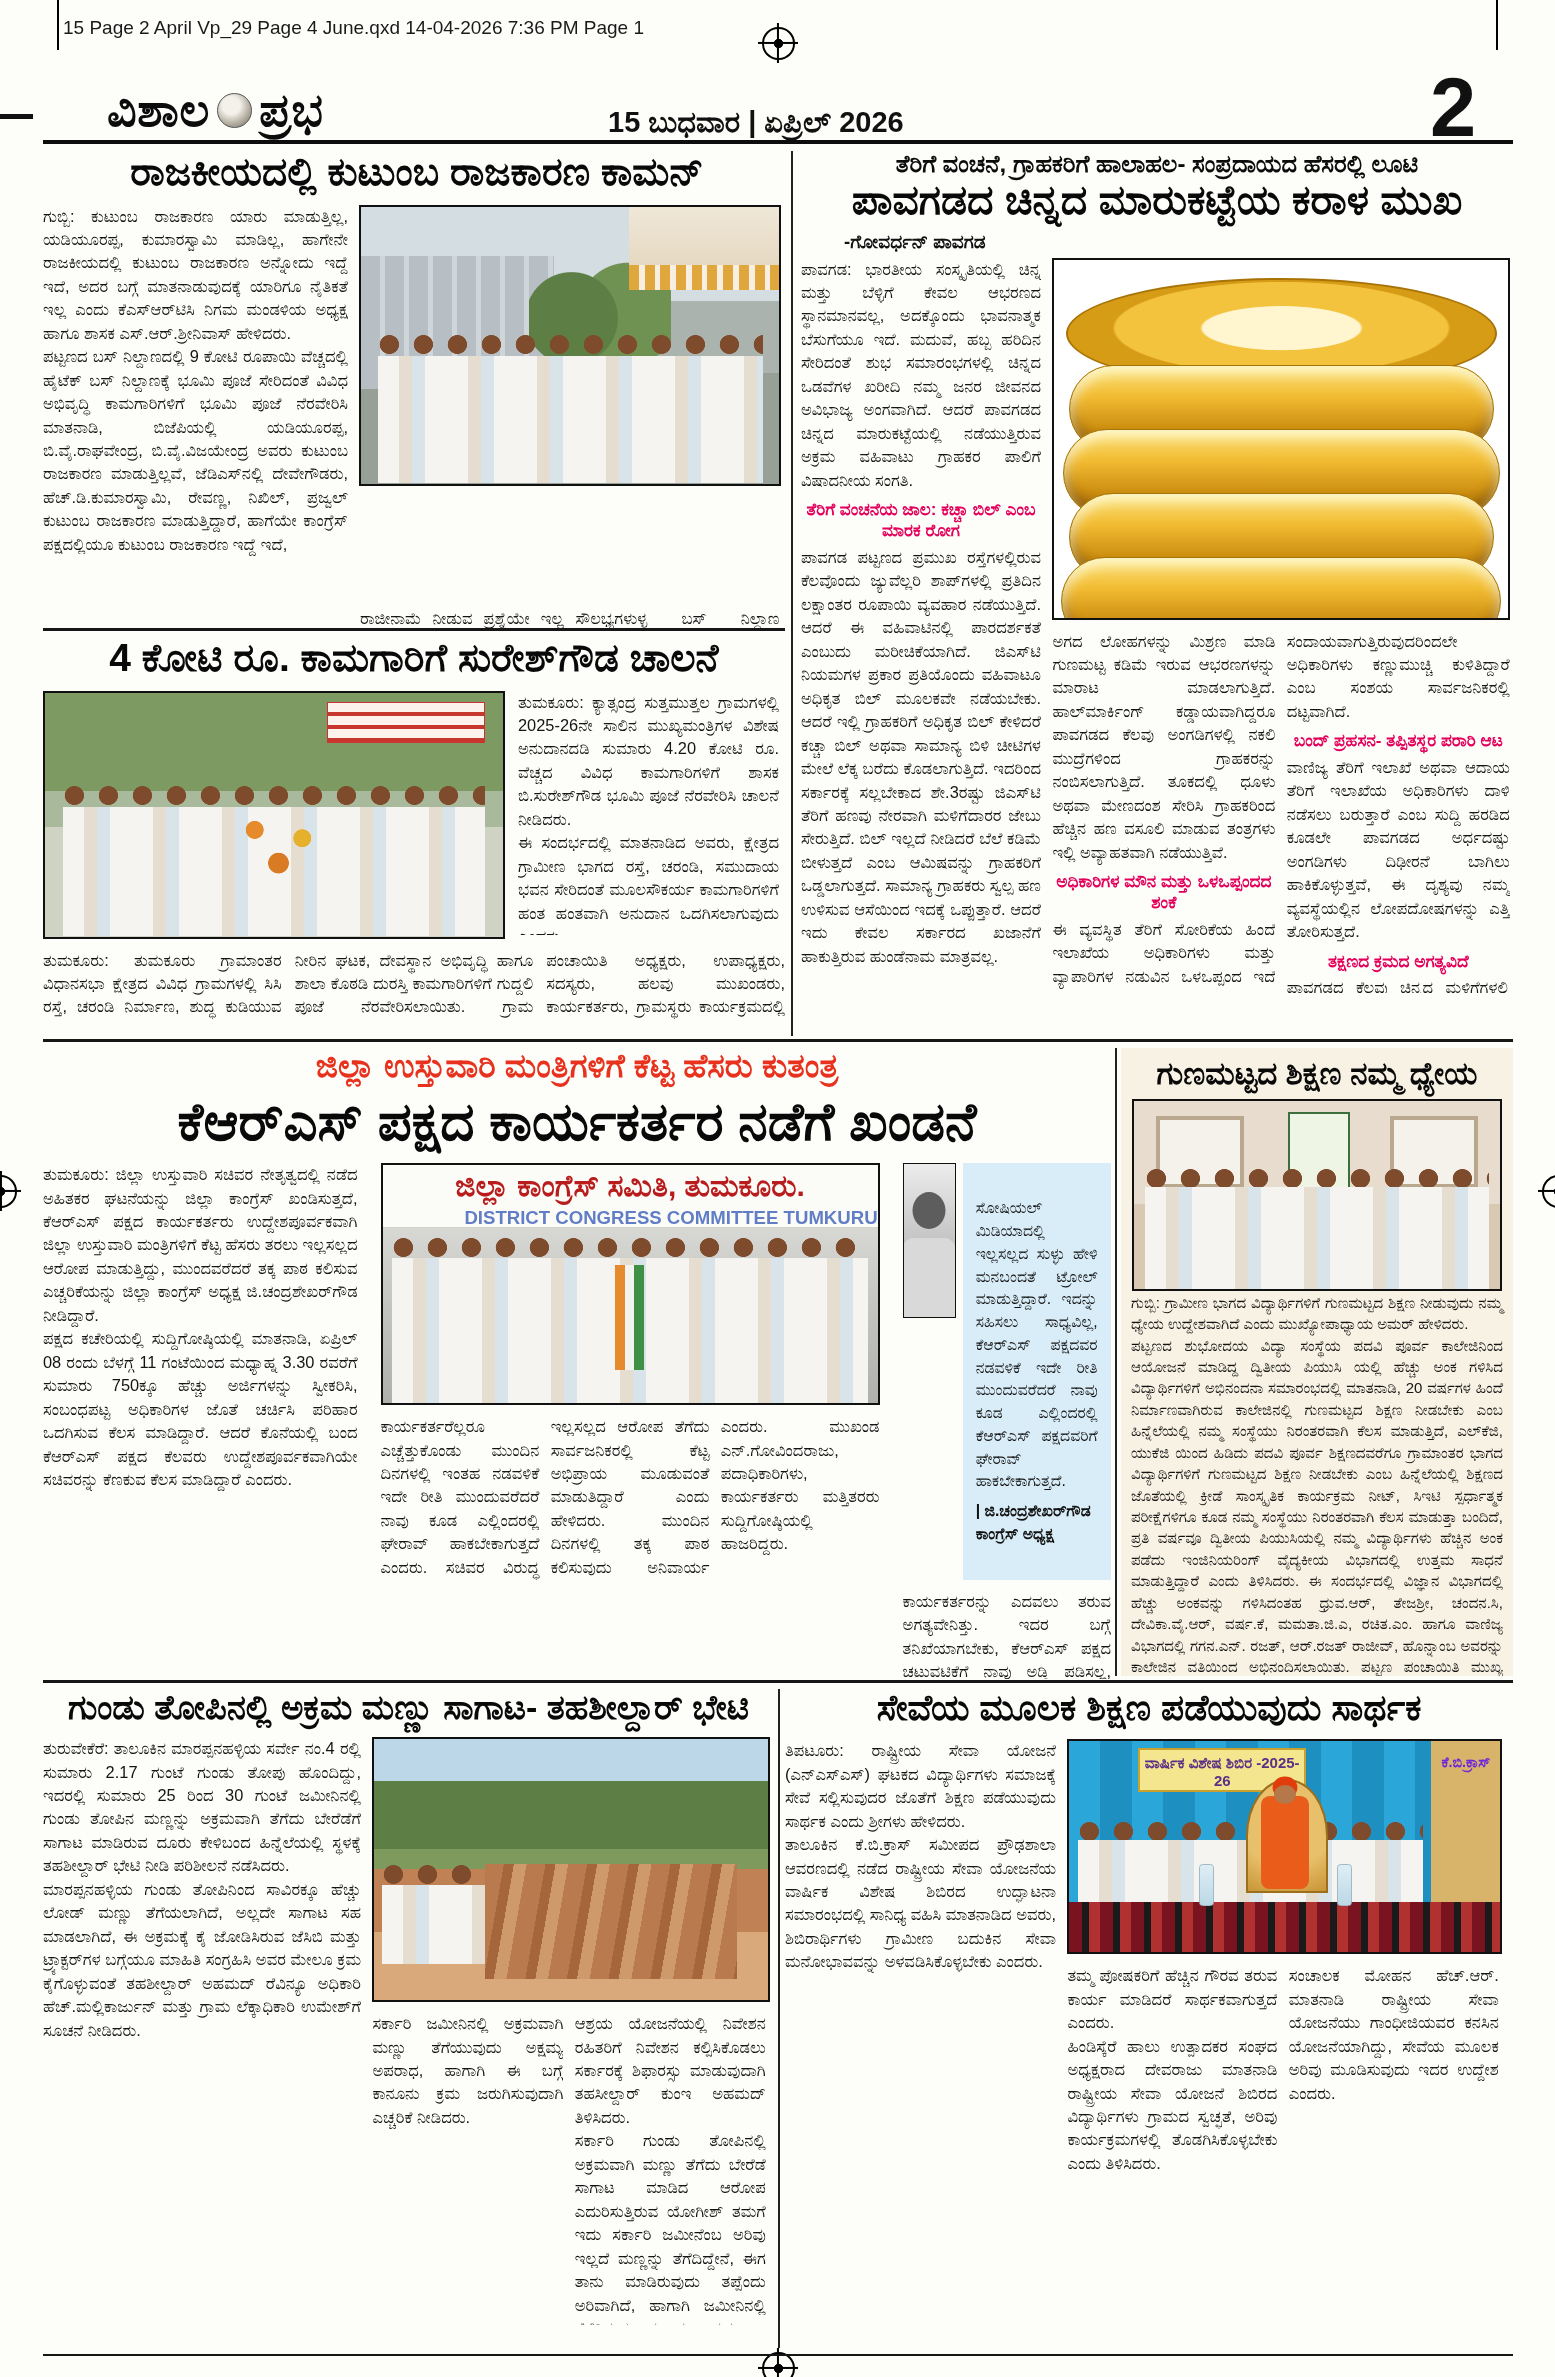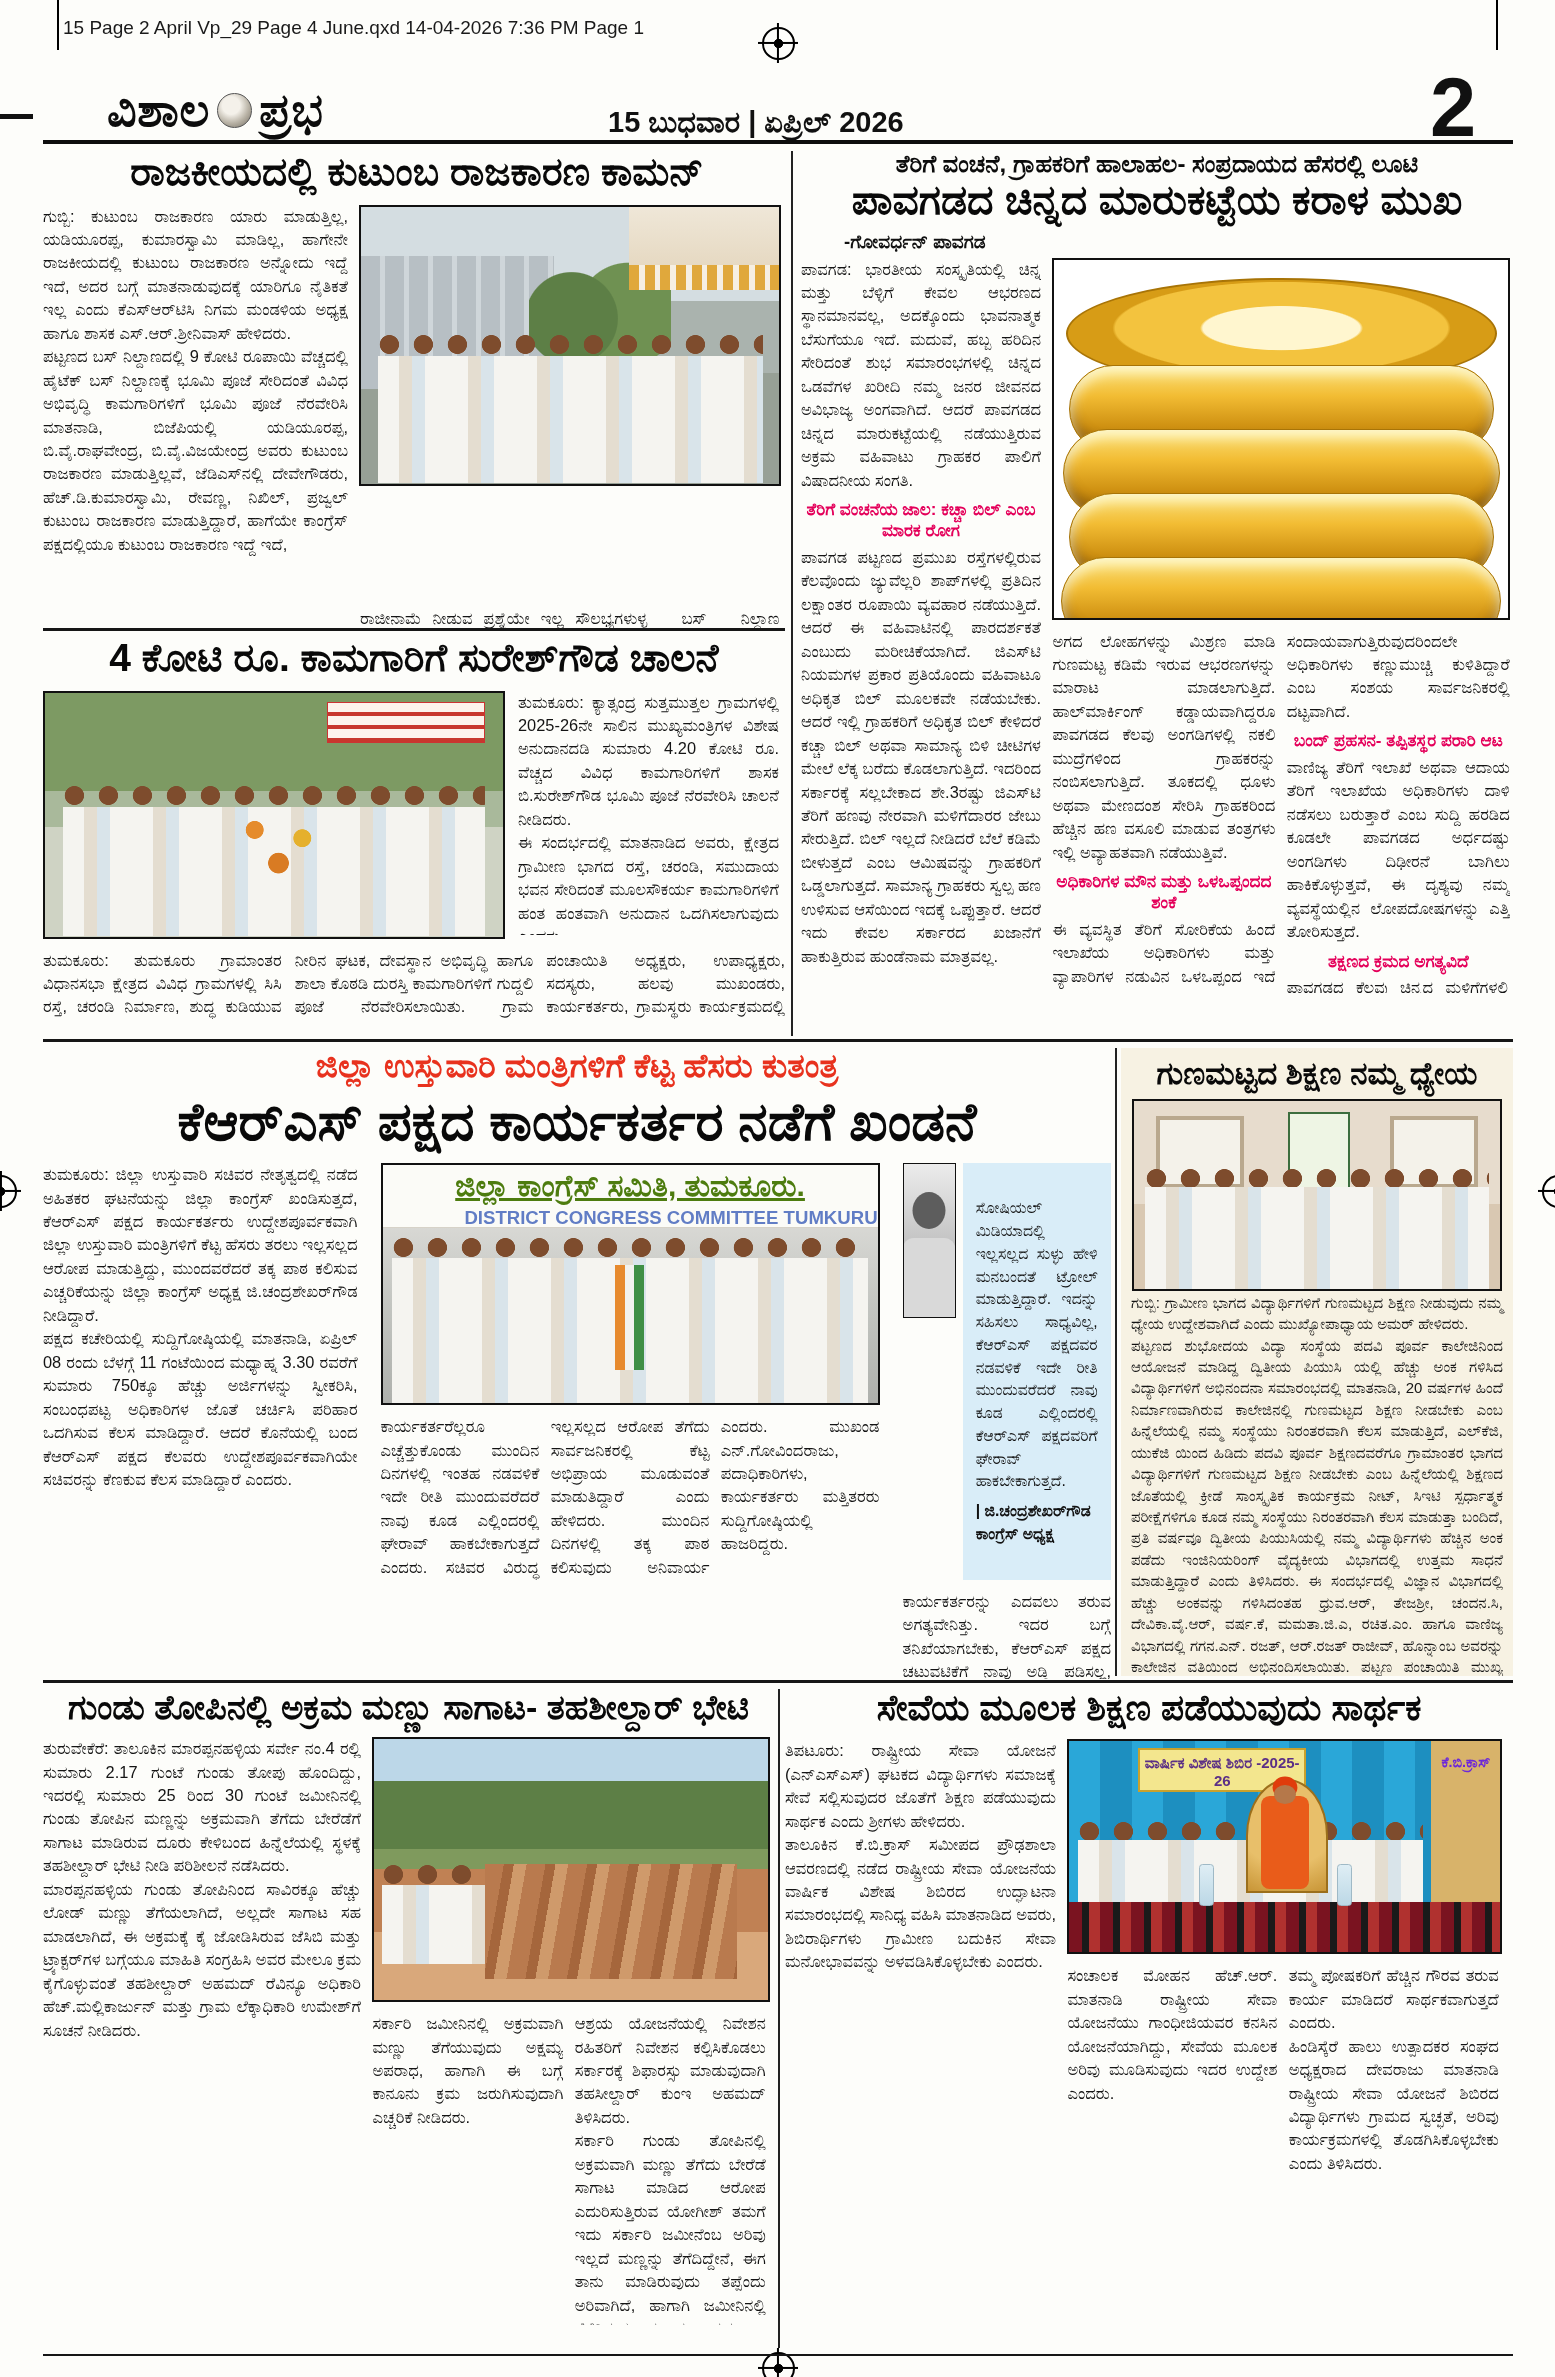--- a/index.html
+++ b/index.html
@@ -58,21 +58,21 @@
   
   .ph-suresh .bg{position:absolute;inset:0;background:linear-gradient(#7d9a63 0 40%,#a9b99b 40% 55%,#cfd3c4 55%);}
   .ph-suresh .banner{position:absolute;right:4%;top:4%;width:34%;height:16%;background:#fdf3ec;border:1.4px solid #c33;
       background-image:repeating-linear-gradient(0deg,#c8372d 0 4.3px,#fdf3ec 4.3px 13px);}
   .ph-suresh .garland{position:absolute;left:38%;top:46%;width:26%;height:34%;
       background:radial-gradient(circle at 30% 30%,#e58b2c 0 8.6px,transparent 9.3px),
                  radial-gradient(circle at 70% 40%,#e5b02c 0 8.6px,transparent 9.3px),
                  radial-gradient(circle at 50% 70%,#d97b23 0 10px,transparent 10.7px);}
   
   .ph-press .strip{position:absolute;left:0;top:0;width:100%;height:26%;background:#fbfbf7;border-bottom:1.4px solid #d6d2c8;}
-  .ph-press .strip-kn{position:absolute;width:100%;top:6%;text-align:center;font-weight:800;font-size:30px;color:#4d7c0f;text-decoration:underline;}
+  .ph-press .strip-kn{position:absolute;width:100%;top:6%;text-align:center;font-weight:800;font-size:30px;color:#b91c1c;}
   .ph-press .strip-en{position:absolute;width:100%;top:68%;text-align:right;font-weight:800;font-size:18.6px;color:#2e53b5;opacity:.75;}
   .ph-press .bg{position:absolute;inset:0;background:linear-gradient(#d8d8d4 26%,#c2c4c0 60%,#aeb0ac);}
   .ph-press .scarf{position:absolute;left:47%;top:42%;width:28.5px;height:44%;
       background:linear-gradient(90deg,#e78a2e 0 33%,#f2f2ee 33% 66%,#3f8f45 66%);}
   
   .ph-quality .bg{position:absolute;inset:0;background:linear-gradient(#e7dccd 0 55%,#d9c8b2 55%);}
   .ph-quality .win{position:absolute;top:8%;width:22%;height:34%;background:#f4f2ea;border:4.3px solid #b9a88e;}
   .ph-quality .poster{position:absolute;left:42%;top:6%;width:16%;height:56%;background:#eef5e4;border:2.9px solid #3c6e3e;}
   
   .ph-port{background:linear-gradient(#ececec,#9d9d9d);}
@@ -288,23 +288,23 @@
           <div class="heads" style="left:2%;top:38%;width:80%;"></div>
           <div class="crowd" style="left:2%;top:47%;width:80%;height:30%;"></div>
           <div class="chair"></div>
           <div class="swami"></div>
           <div class="shead"></div>
           <div class="table"></div>
           <div class="bottle" style="left:30%;"></div>
           <div class="bottle" style="left:62%;"></div>
         </div>
         <div class="row" style="gap:11.4px;margin-top:10px;">
-          <div class="body" style="width:210px;height:357px;overflow:hidden;">ಸಂಚಾಲಕ ಮೋಹನ ಹೆಚ್.ಆರ್. ಮಾತನಾಡಿ ರಾಷ್ಟ್ರೀಯ ಸೇವಾ ಯೋಜನೆಯು ಗಾಂಧೀಜಿಯವರ ಕನಸಿನ ಯೋಜನೆಯಾಗಿದ್ದು, ಸೇವೆಯ ಮೂಲಕ ಅರಿವು ಮೂಡಿಸುವುದು ಇದರ ಉದ್ದೇಶ ಎಂದರು.</div>
           <div class="body" style="width:210px;height:357px;overflow:hidden;">ತಮ್ಮ ಪೋಷಕರಿಗೆ ಹೆಚ್ಚಿನ ಗೌರವ ತರುವ ಕಾರ್ಯ ಮಾಡಿದರೆ ಸಾರ್ಥಕವಾಗುತ್ತದೆ ಎಂದರು.
 ಹಿಂಡಿಸ್ಕೆರೆ ಹಾಲು ಉತ್ಪಾದಕರ ಸಂಘದ ಅಧ್ಯಕ್ಷರಾದ ದೇವರಾಜು ಮಾತನಾಡಿ ರಾಷ್ಟ್ರೀಯ ಸೇವಾ ಯೋಜನೆ ಶಿಬಿರದ ವಿದ್ಯಾರ್ಥಿಗಳು ಗ್ರಾಮದ ಸ್ವಚ್ಛತೆ, ಅರಿವು ಕಾರ್ಯಕ್ರಮಗಳಲ್ಲಿ ತೊಡಗಿಸಿಕೊಳ್ಳಬೇಕು ಎಂದು ತಿಳಿಸಿದರು.</div>
+          <div class="body" style="width:210px;height:357px;overflow:hidden;">ಸಂಚಾಲಕ ಮೋಹನ ಹೆಚ್.ಆರ್. ಮಾತನಾಡಿ ರಾಷ್ಟ್ರೀಯ ಸೇವಾ ಯೋಜನೆಯು ಗಾಂಧೀಜಿಯವರ ಕನಸಿನ ಯೋಜನೆಯಾಗಿದ್ದು, ಸೇವೆಯ ಮೂಲಕ ಅರಿವು ಮೂಡಿಸುವುದು ಇದರ ಉದ್ದೇಶ ಎಂದರು.</div>
         </div>
       </div>
     </div>
   </section>
 
   <div class="vrule" style="left:791px;top:151px;height:885px;"></div>
   <div class="hrule" style="left:43px;top:628px;width:742px;"></div>
   <div class="hrule" style="left:43px;top:1039px;width:1470px;"></div>
   <div class="vrule" style="left:1115px;top:1048px;height:628px;"></div>
   <div class="hrule" style="left:43px;top:1680px;width:1470px;"></div>

